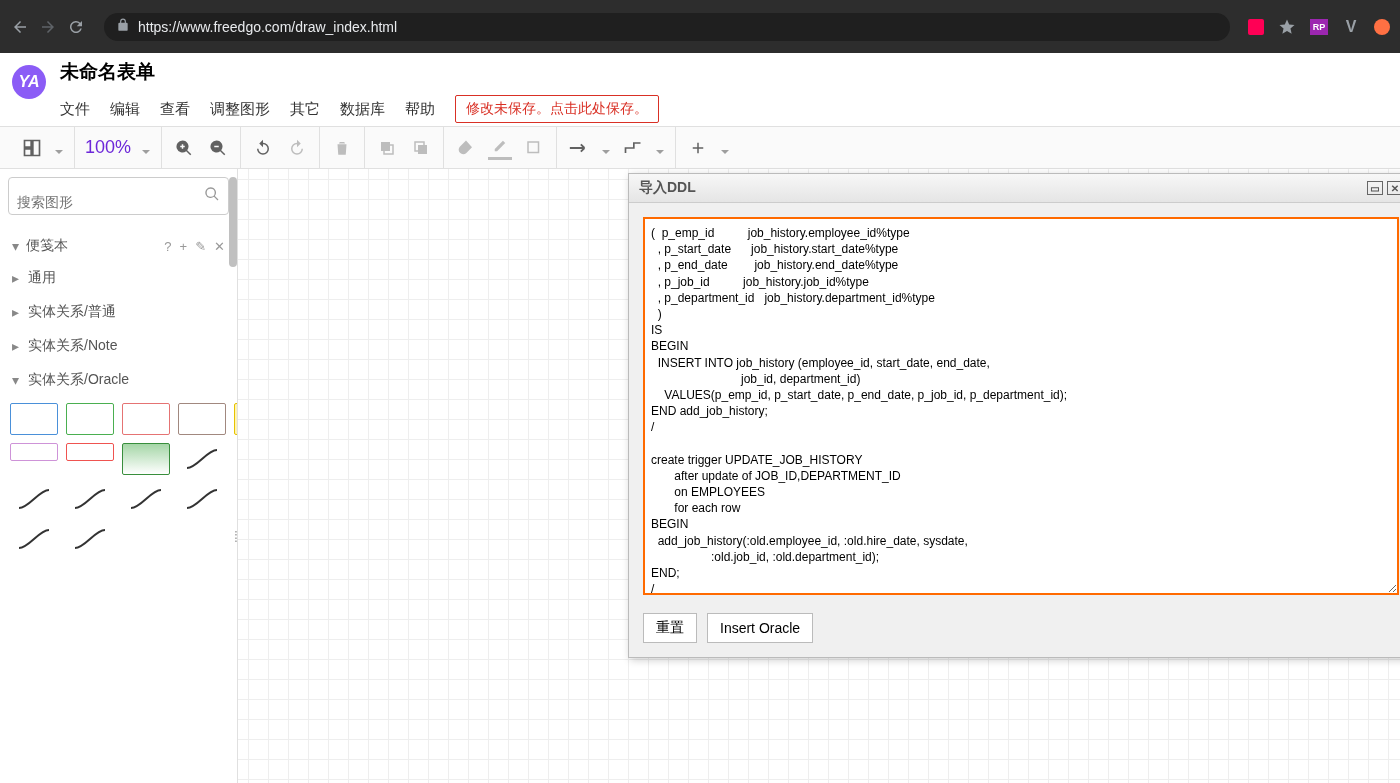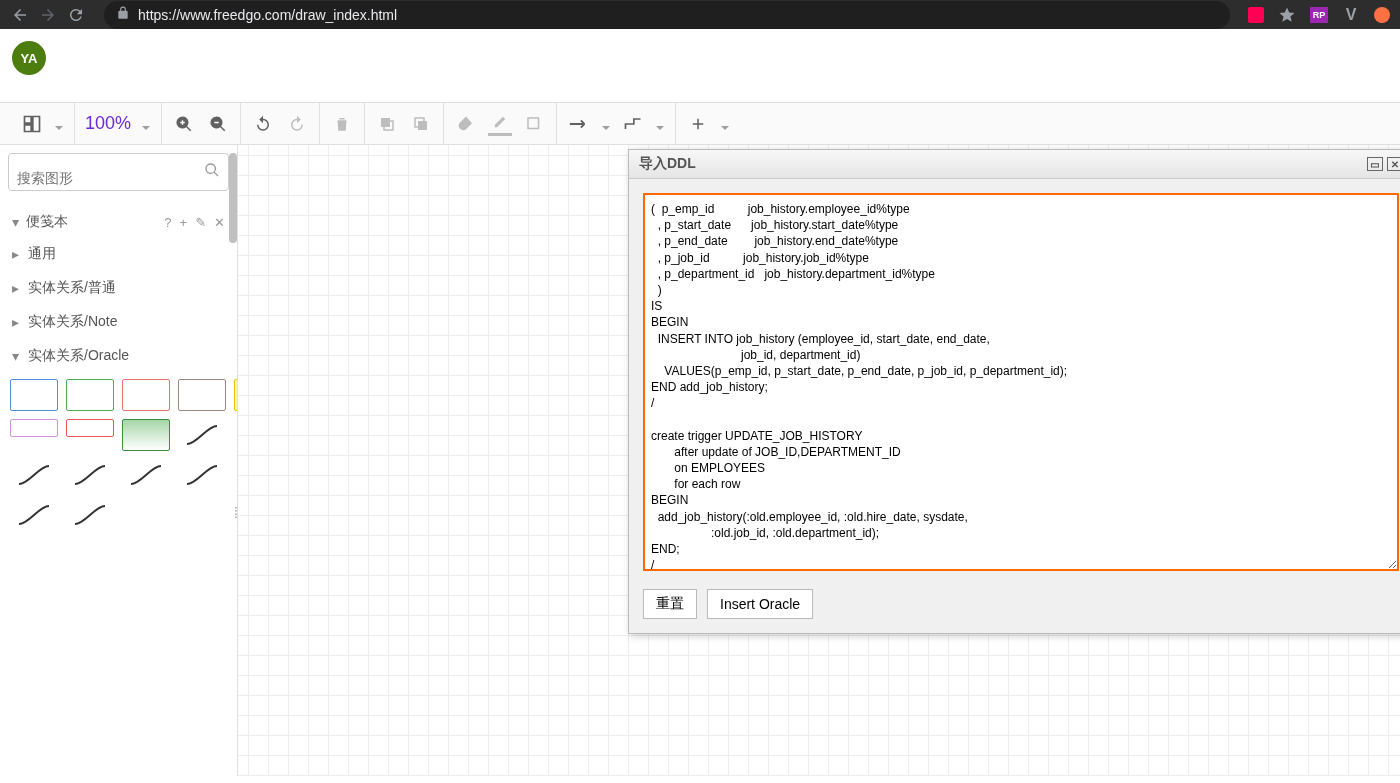--- a/index.html
+++ b/index.html
@@ -8,21 +8,21 @@
       box-sizing: border-box;
       font-family: -apple-system, BlinkMacSystemFont, "Segoe UI", Helvetica, Arial, sans-serif;
     }
     body {
       width: 1400px;
       height: 783px;
       overflow: hidden;
       background: #fff;
     }
     .browser-bar {
-      height: 29px;
+      height: 53px;
       background: #2d2d2d;
       display: flex;
       align-items: center;
       padding: 0 10px;
       gap: 8px;
     }
     .nav-icon {
       width: 20px;
       height: 20px;
       display: flex;
@@ -53,28 +53,29 @@
       display: flex;
       align-items: flex-start;
       padding: 6px 0 0 8px;
       border-bottom: 1px solid #e0e0e0;
       height: 74px;
     }
     .avatar {
       width: 34px;
       height: 34px;
       border-radius: 50%;
-      background: #4d7c0f;
+      background: #8b5cf6;
       color: #fff;
       display: flex;
       align-items: center;
       justify-content: center;
-      font-size: 13px;
+      font-size: 16px;
       font-weight: 600;
       margin: 6px 14px 0 4px;
+      font-style: italic;
     }
     .header-content { display: flex; flex-direction: column; }
     .page-title {
       font-size: 19px;
       font-weight: 700;
       color: #000;
       margin-bottom: 10px;
     }
     .menu-bar { display: flex; gap: 20px; align-items: center; }
     .menu-item { font-size: 15px; color: #333; cursor: pointer; }
@@ -341,20 +342,33 @@
         </svg>
     </span>
     <span class="ext-icon" style="background:#9c27b0;color:#fff;font-size:9px;font-weight:700;width:18px;height:16px;align-items:center;justify-content:center;">RP</span>
     <span class="ext-icon" style="color:#9aa0a6;font-weight:700;">V</span>
     <span class="ext-icon" style="background:#ff7043;border-radius:50%;width:16px;height:16px;"></span>
   </div>
 </div>
 
 <div class="app-header">
   <div class="avatar">YA</div>
+  <div class="header-content">
+    <div class="page-title">未命名表单</div>
+    <div class="menu-bar">
+      <span class="menu-item">文件</span>
+      <span class="menu-item">编辑</span>
+      <span class="menu-item">查看</span>
+      <span class="menu-item">调整图形</span>
+      <span class="menu-item">其它</span>
+      <span class="menu-item">数据库</span>
+      <span class="menu-item">帮助</span>
+      <span class="save-warning">修改未保存。点击此处保存。</span>
+    </div>
+  </div>
 </div>
 
 <div class="toolbar">
   <div class="toolbar-group">
     <span class="tb-icon">
       <svg width="20" height="20" viewBox="0 0 24 24">
           <path d="M3 3h8v8H3zM13 3h8v18h-8zM3 13h8v8H3z" fill="none" stroke="#616161" stroke-width="2"></path>
         </svg>
     </span>
     <span class="dropdown-caret"><svg viewBox="0 0 10 10" width="10" height="10">

